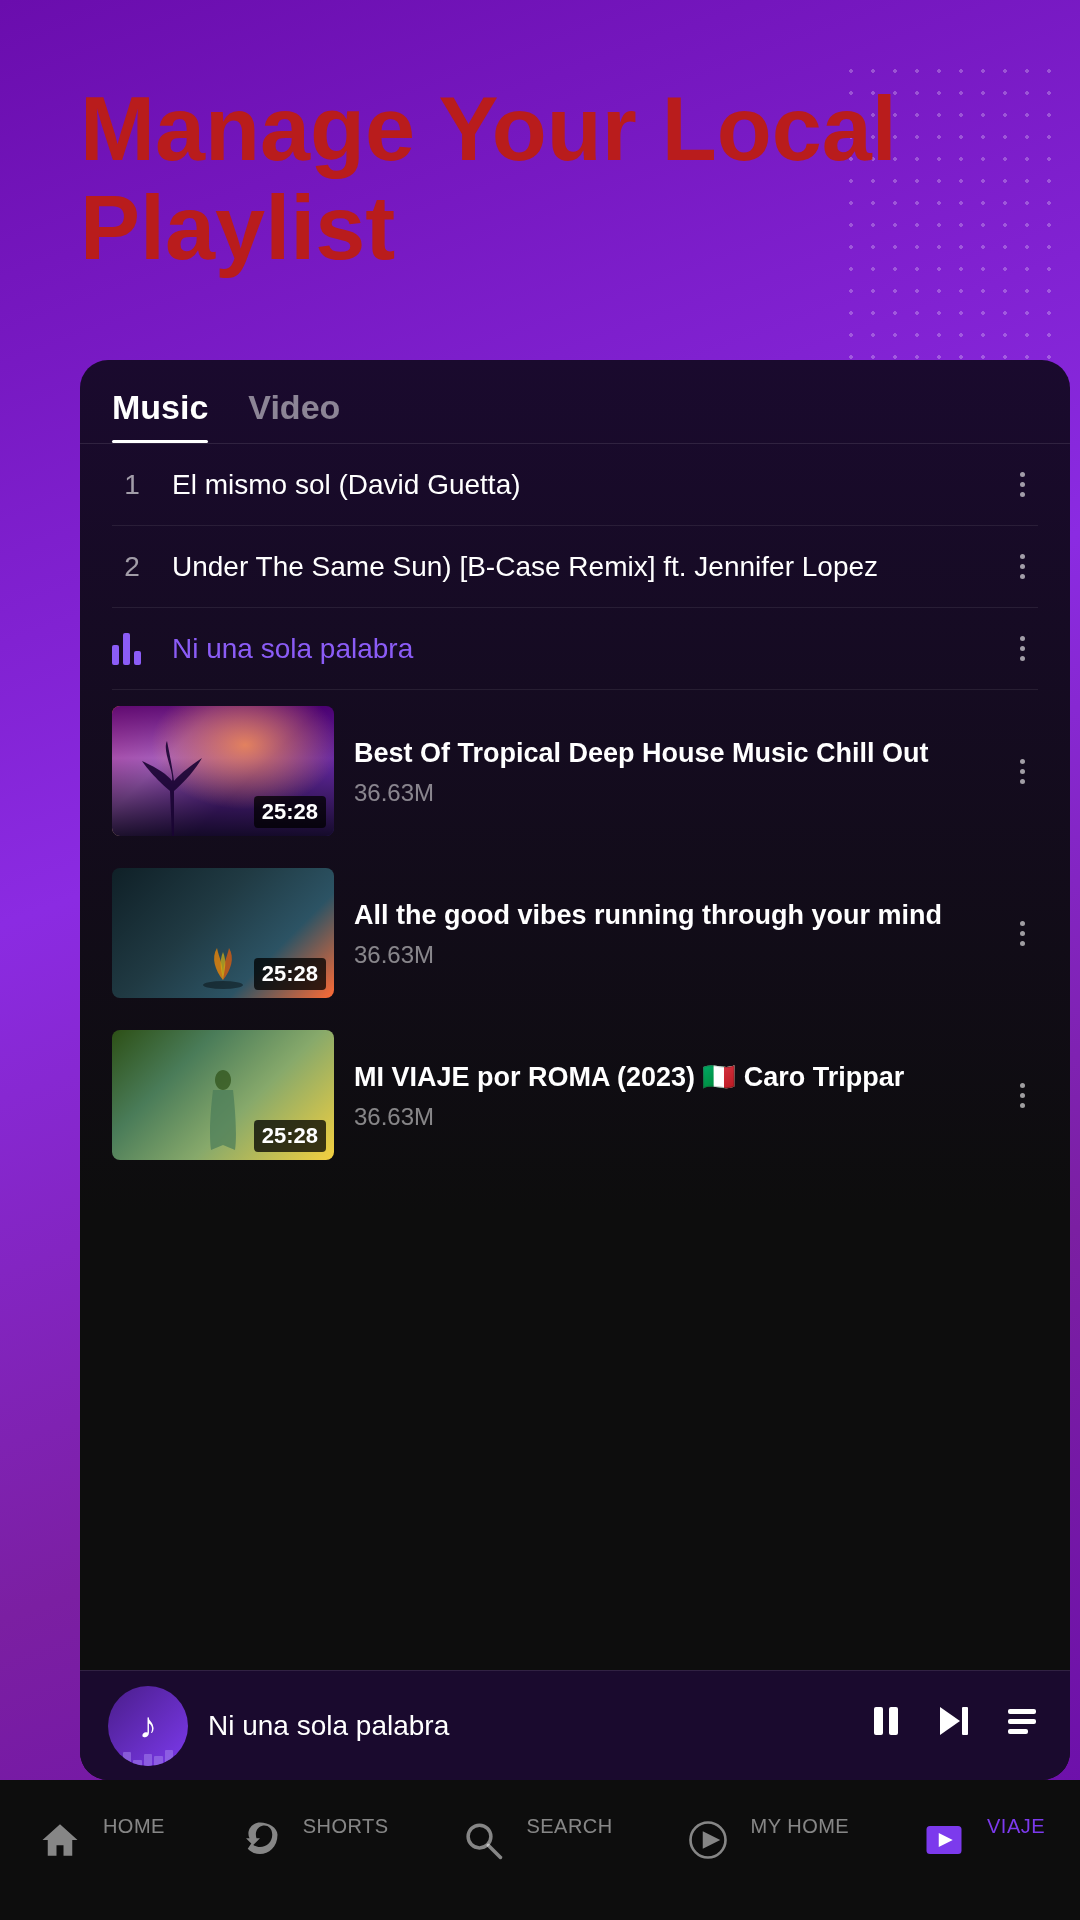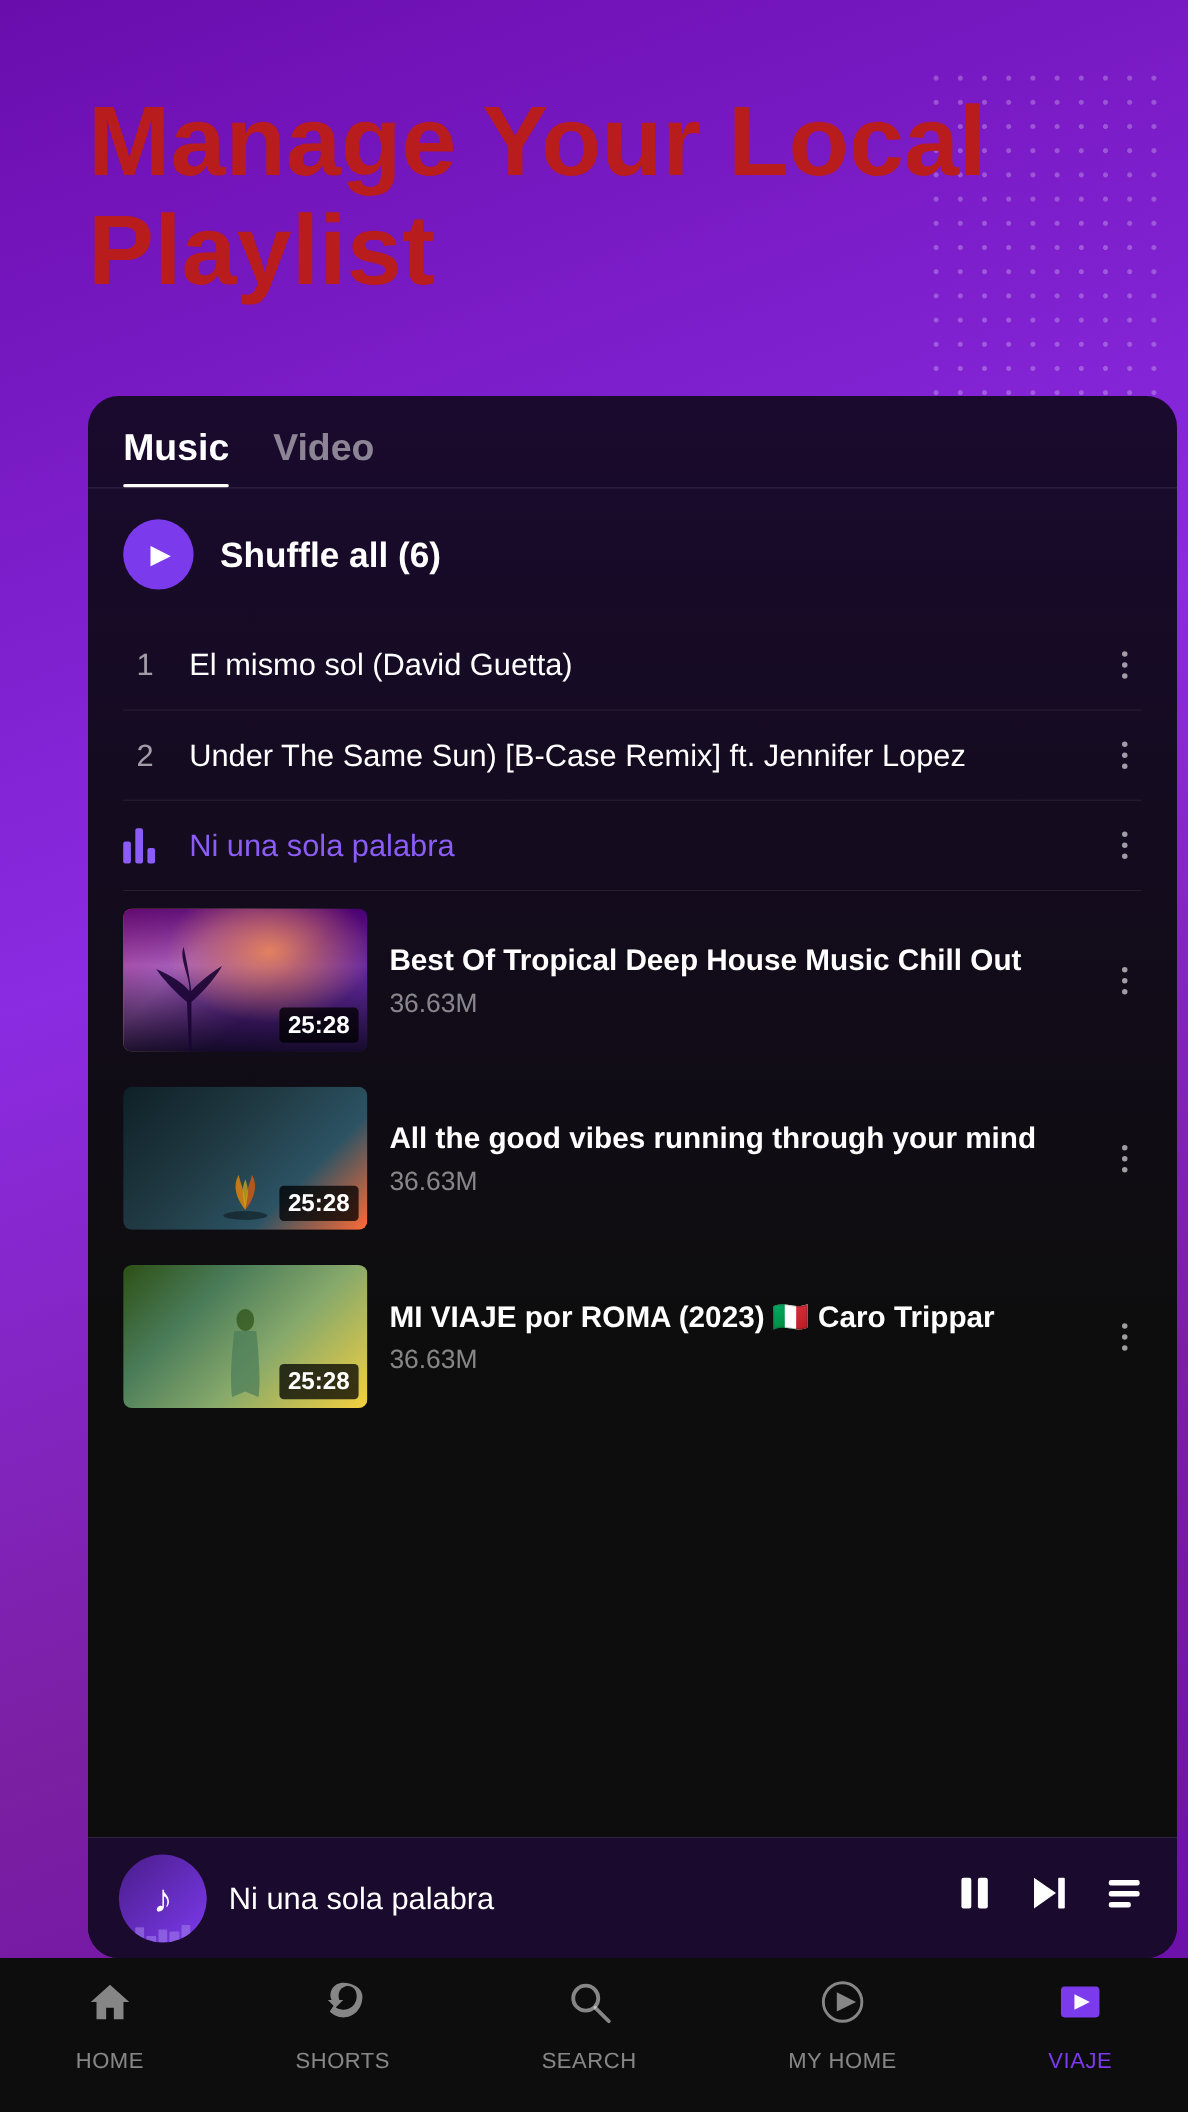--- a/index.html
+++ b/index.html
@@ -313,22 +313,21 @@
       height: 140px;
       background: #0d0d0d;
       display: flex;
       align-items: center;
       justify-content: space-around;
       padding-bottom: 20px;
     }
 
     .nav-item {
       display: flex;
-      flex-direction: column;
-      align-items: center;
+      flex-direction: row;
       gap: 18px;
       cursor: pointer;
     }
 
     .nav-icon {
       width: 50px;
       height: 50px;
       display: flex;
       align-items: center;
       justify-content: center;
@@ -365,24 +364,20 @@
 
 <div class="hero-title">Manage Your Local Playlist</div>
 
 <div class="card">
 
   <div class="tabs">
     <div class="tab active">Music</div>
     <div class="tab">Video</div>
   </div>
 
-  <div class="shuffle-row">
-    <div class="shuffle-btn"></div>
-    <span class="shuffle-label">Shuffle all (6)</span>
-  </div>
 
   <div class="track-item">
     <span class="track-number">1</span>
     <span class="track-name">El mismo sol (David Guetta)</span>
     <div class="more-btn">
       <span></span>
         <span></span>
         <span></span>
     </div>
   </div>

